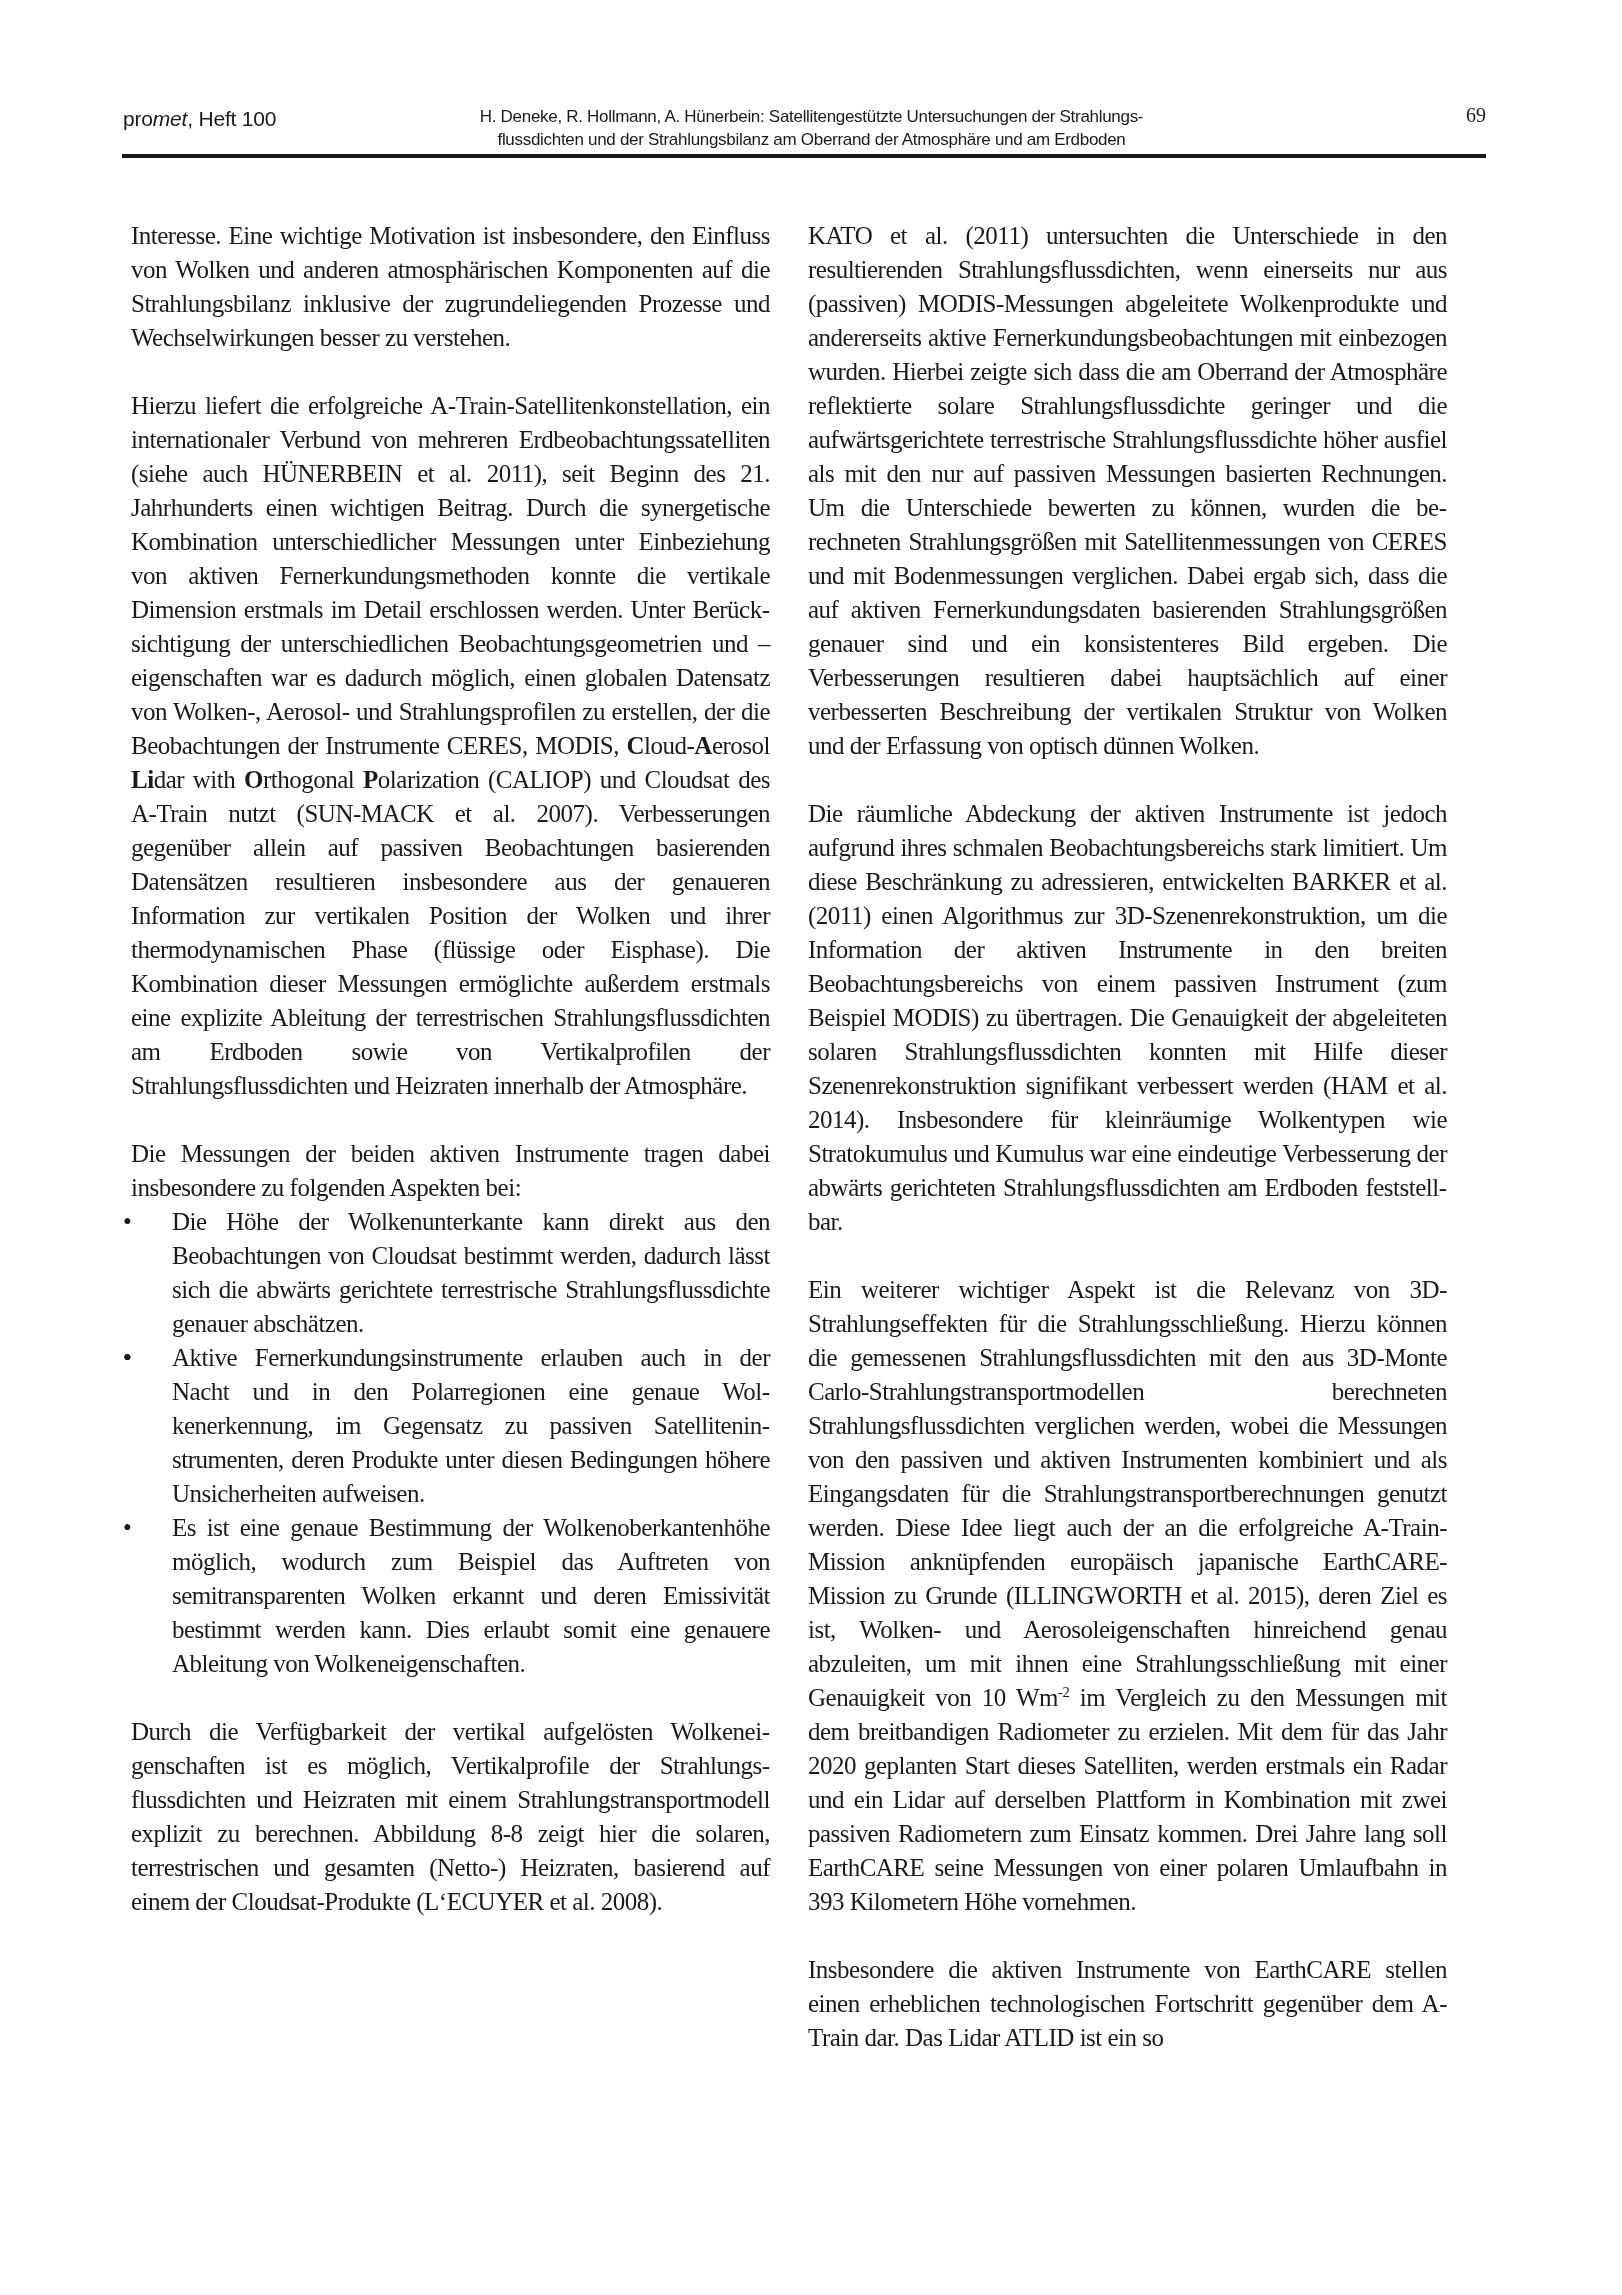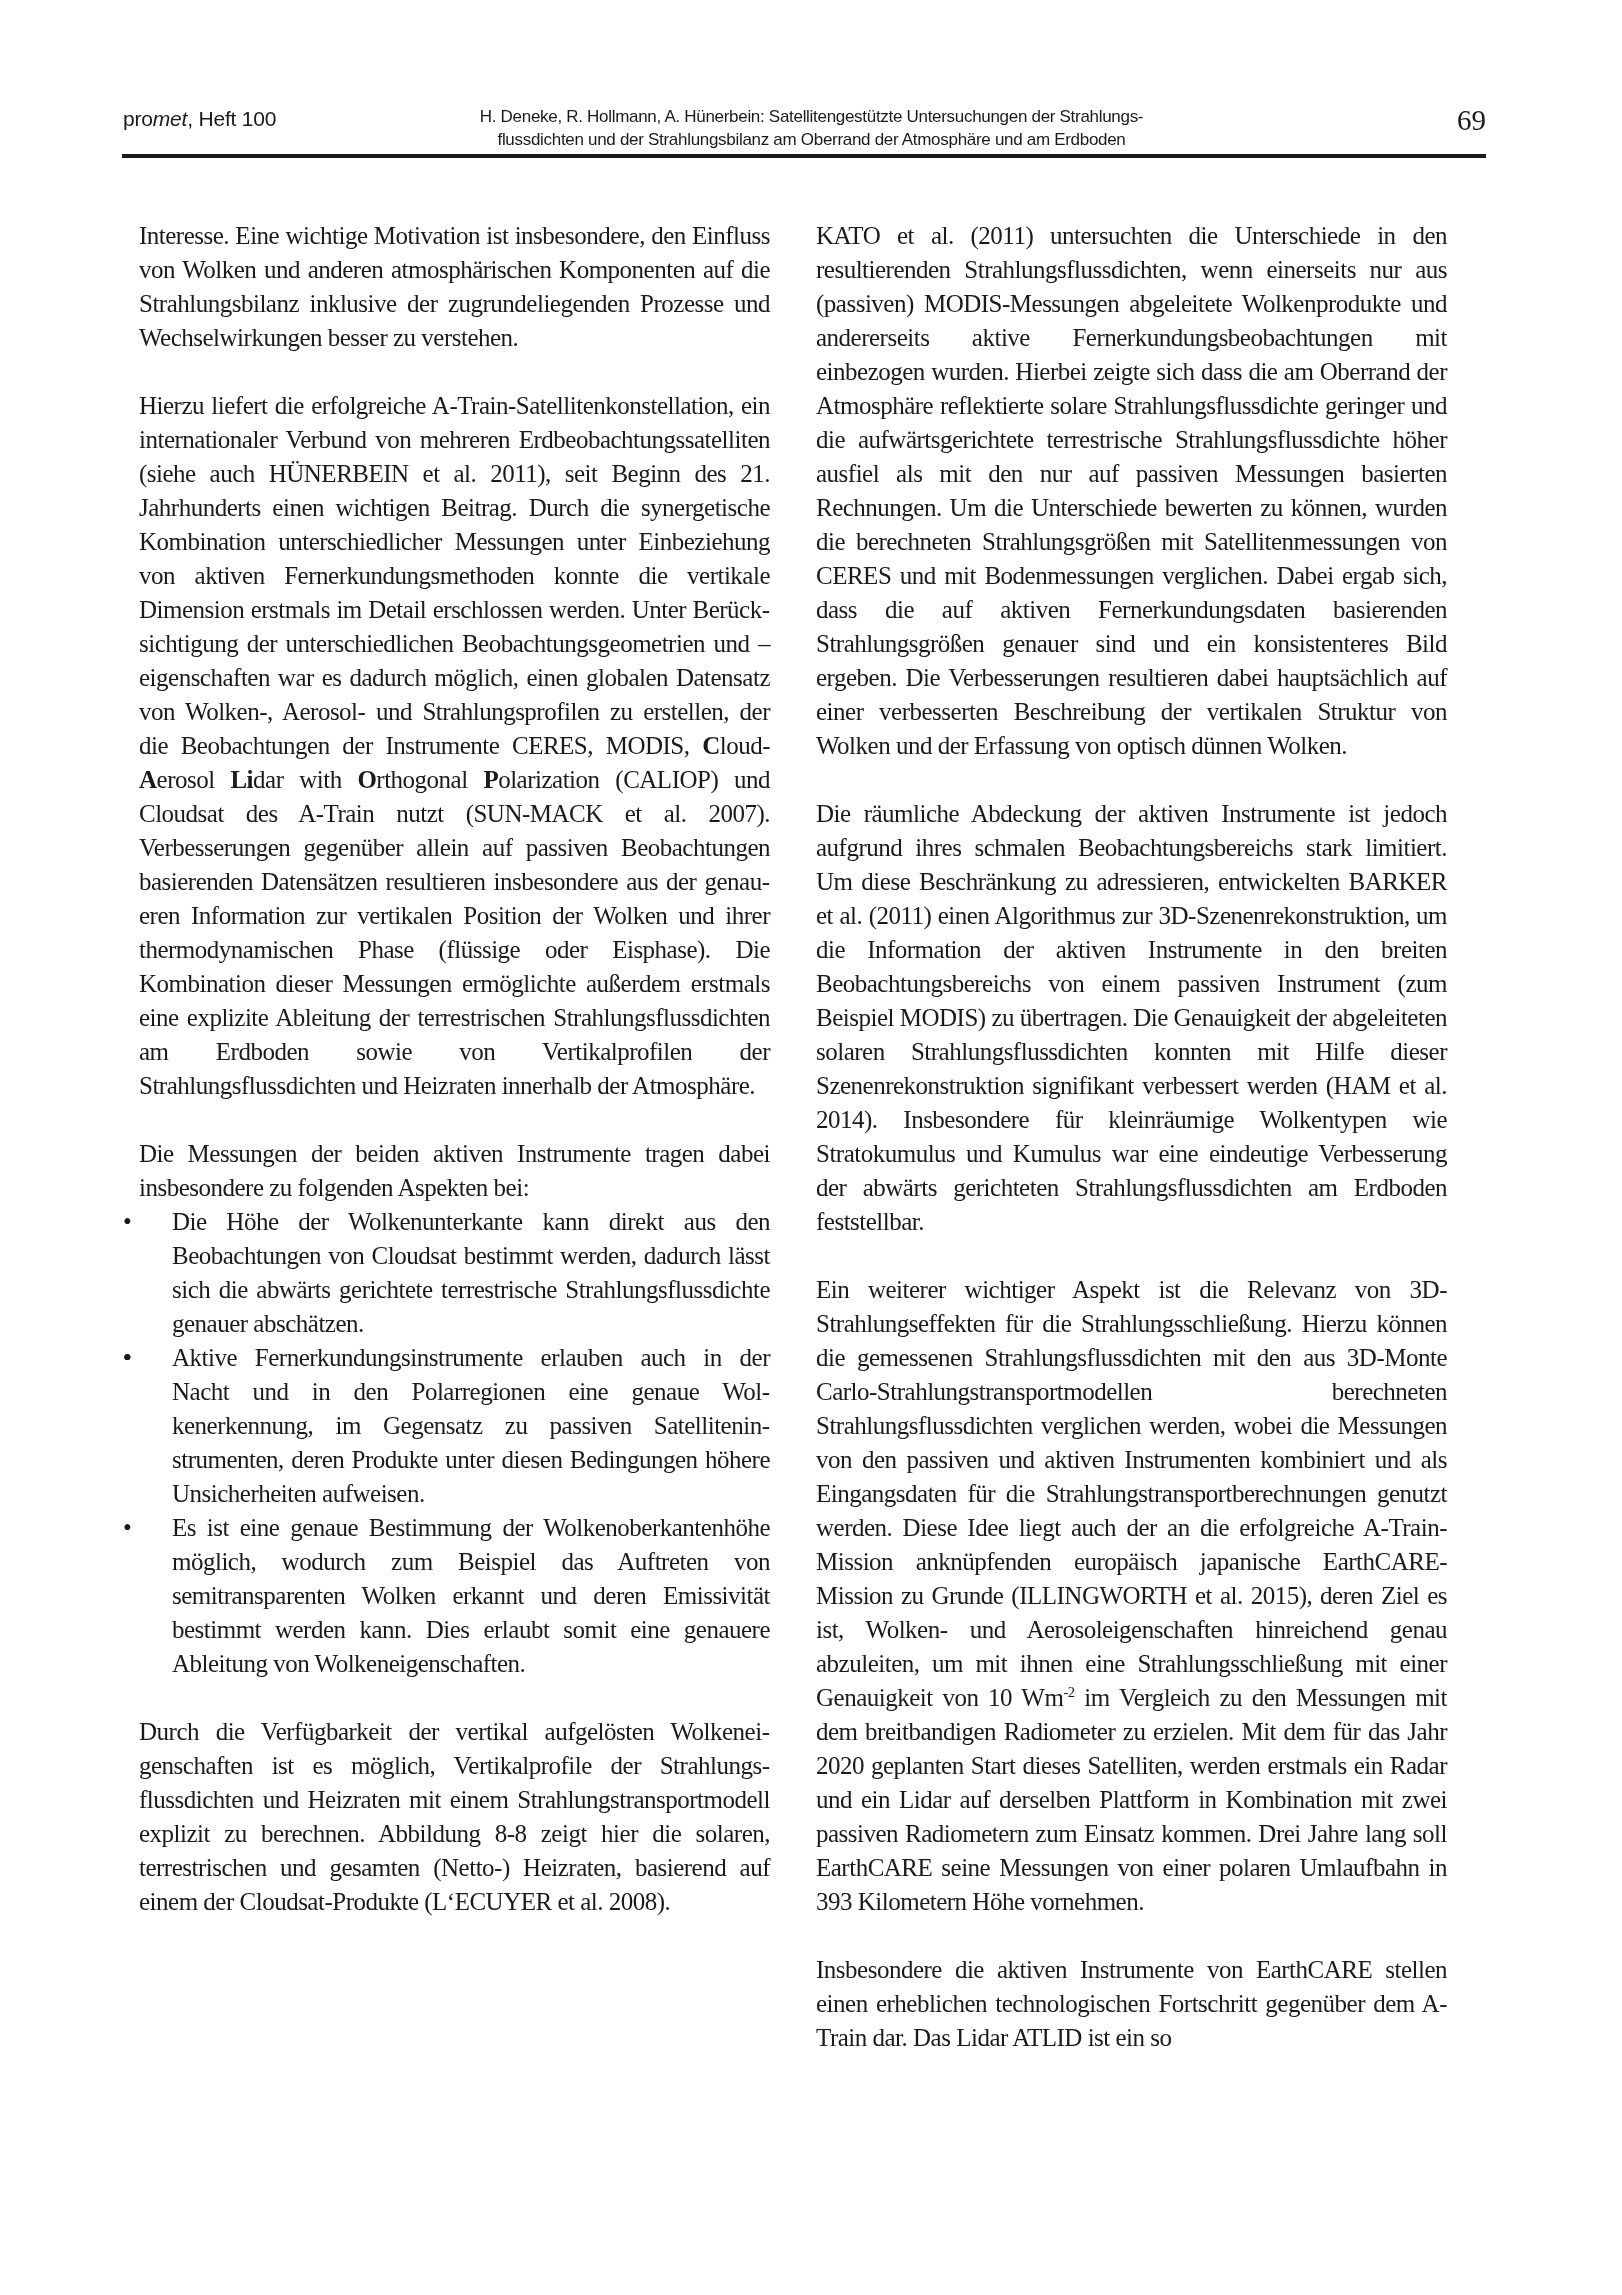--- a/index.html
+++ b/index.html
@@ -9,33 +9,33 @@
     font-family: "Liberation Sans", sans-serif; font-size: 21px; letter-spacing: -0.2px;
   }
   .header-left i { font-style: italic; }
   .header-center {
     position: absolute; left: 406px; width: 811px; top: 105px;
     font-family: "Liberation Sans", sans-serif; font-size: 17px; line-height: 23px;
     text-align: center; letter-spacing: -0.3px;
   }
   .page-number {
     position: absolute; left: 1452px; top: 104px; width: 34px; text-align: right;
-    font-family: "Liberation Serif", serif; font-size: 29px;
+    font-family: "Liberation Serif", serif; font-size: 20px;
   }
   .header-rule {
     position: absolute; left: 122px; top: 154px; width: 1364px; height: 4px; background: #1a1a1a;
   }
   .column {
     position: absolute; top: 219px; width: 647px;
     font-family: "Liberation Serif", serif; font-size: 25px; line-height: 34px;
     text-align: justify; hyphens: manual; letter-spacing: -0.5px;
   }
   .col-left { left: 123px; }
   .col-right { left: 800px; }
-  .para { margin: 0 0 34px 16px; }
+  .para { margin: 0 0 34px 8px; }
   .para.tight { margin-bottom: 0; }
   .bullet-list { margin: 0 0 34px 0; padding: 0; list-style: none; }
   .bullet-item { position: relative; padding-left: 49px; }
   .bullet-item .dot { position: absolute; left: 0; top: 0; }
   sup { font-size: 14.6px; line-height: 0; vertical-align: 9px; }
   b { font-weight: bold; }
 </style>
 </head>
 <body>
 

